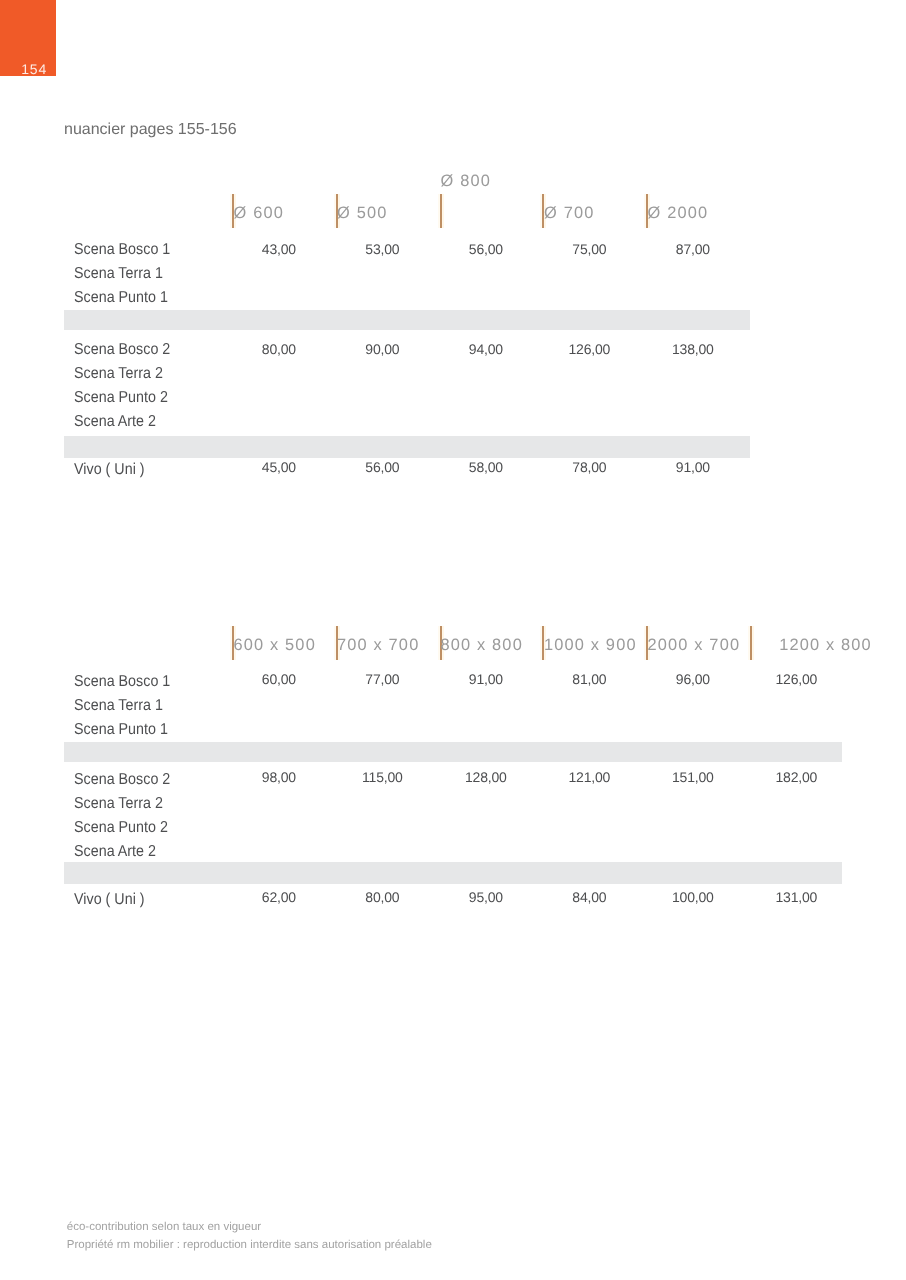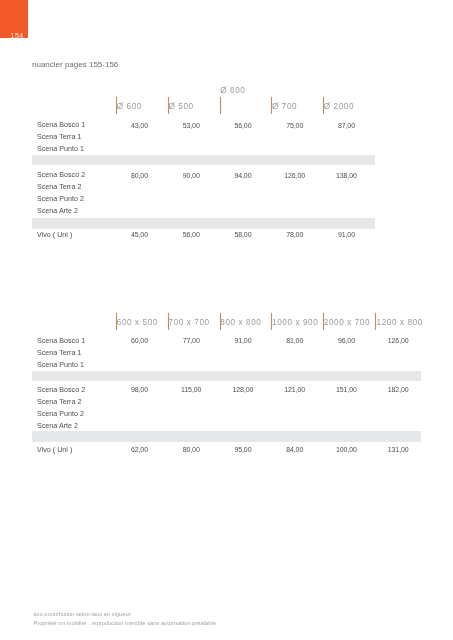--- a/index.html
+++ b/index.html
@@ -93,21 +93,21 @@
         <div class="hl" style="left:116.2px;width:51.75px;top:318.79999999999995px">600 x 500</div>
         <div class="bar" style="left:167.95px;top:312.9px;height:17px"></div>
         <div class="hl" style="left:167.95px;width:51.75px;top:318.79999999999995px">700 x 700</div>
         <div class="bar" style="left:219.7px;top:312.9px;height:17px"></div>
         <div class="hl" style="left:219.7px;width:51.75px;top:318.79999999999995px">800 x 800</div>
         <div class="bar" style="left:271.45px;top:312.9px;height:17px"></div>
         <div class="hl" style="left:271.45px;width:51.75px;top:318.79999999999995px">1000 x 900</div>
         <div class="bar" style="left:323.2px;top:312.9px;height:17px"></div>
         <div class="hl" style="left:323.2px;width:51.75px;top:318.79999999999995px">2000 x 700</div>
         <div class="bar" style="left:374.95px;top:312.9px;height:17px"></div>
-        <div class="hl" style="left:376px;width:51.75px;top:318.79999999999995px">1200 x 800</div>
+        <div class="hl" style="left:389px;width:51.75px;top:318.79999999999995px">1200 x 800</div>
         <div class="rl" style="left:36.6px;top:336.8px">Scena Bosco 1</div>
         <div class="val" style="left:113.60000000000001px;width:51.75px;top:337.3px">60,00</div>
         <div class="val" style="left:165.35px;width:51.75px;top:337.3px">77,00</div>
         <div class="val" style="left:217.1px;width:51.75px;top:337.3px">91,00</div>
         <div class="val" style="left:268.84999999999997px;width:51.75px;top:337.3px">81,00</div>
         <div class="val" style="left:320.59999999999997px;width:51.75px;top:337.3px">96,00</div>
         <div class="val" style="left:372.34999999999997px;width:51.75px;top:337.3px">126,00</div>
         <div class="rl" style="left:36.6px;top:348.75px">Scena Terra 1</div>
         <div class="rl" style="left:36.6px;top:360.7px">Scena Punto 1</div>
         <div class="band" style="left:31.5px;top:370.7px;width:389.9px;height:10.5px"></div>

